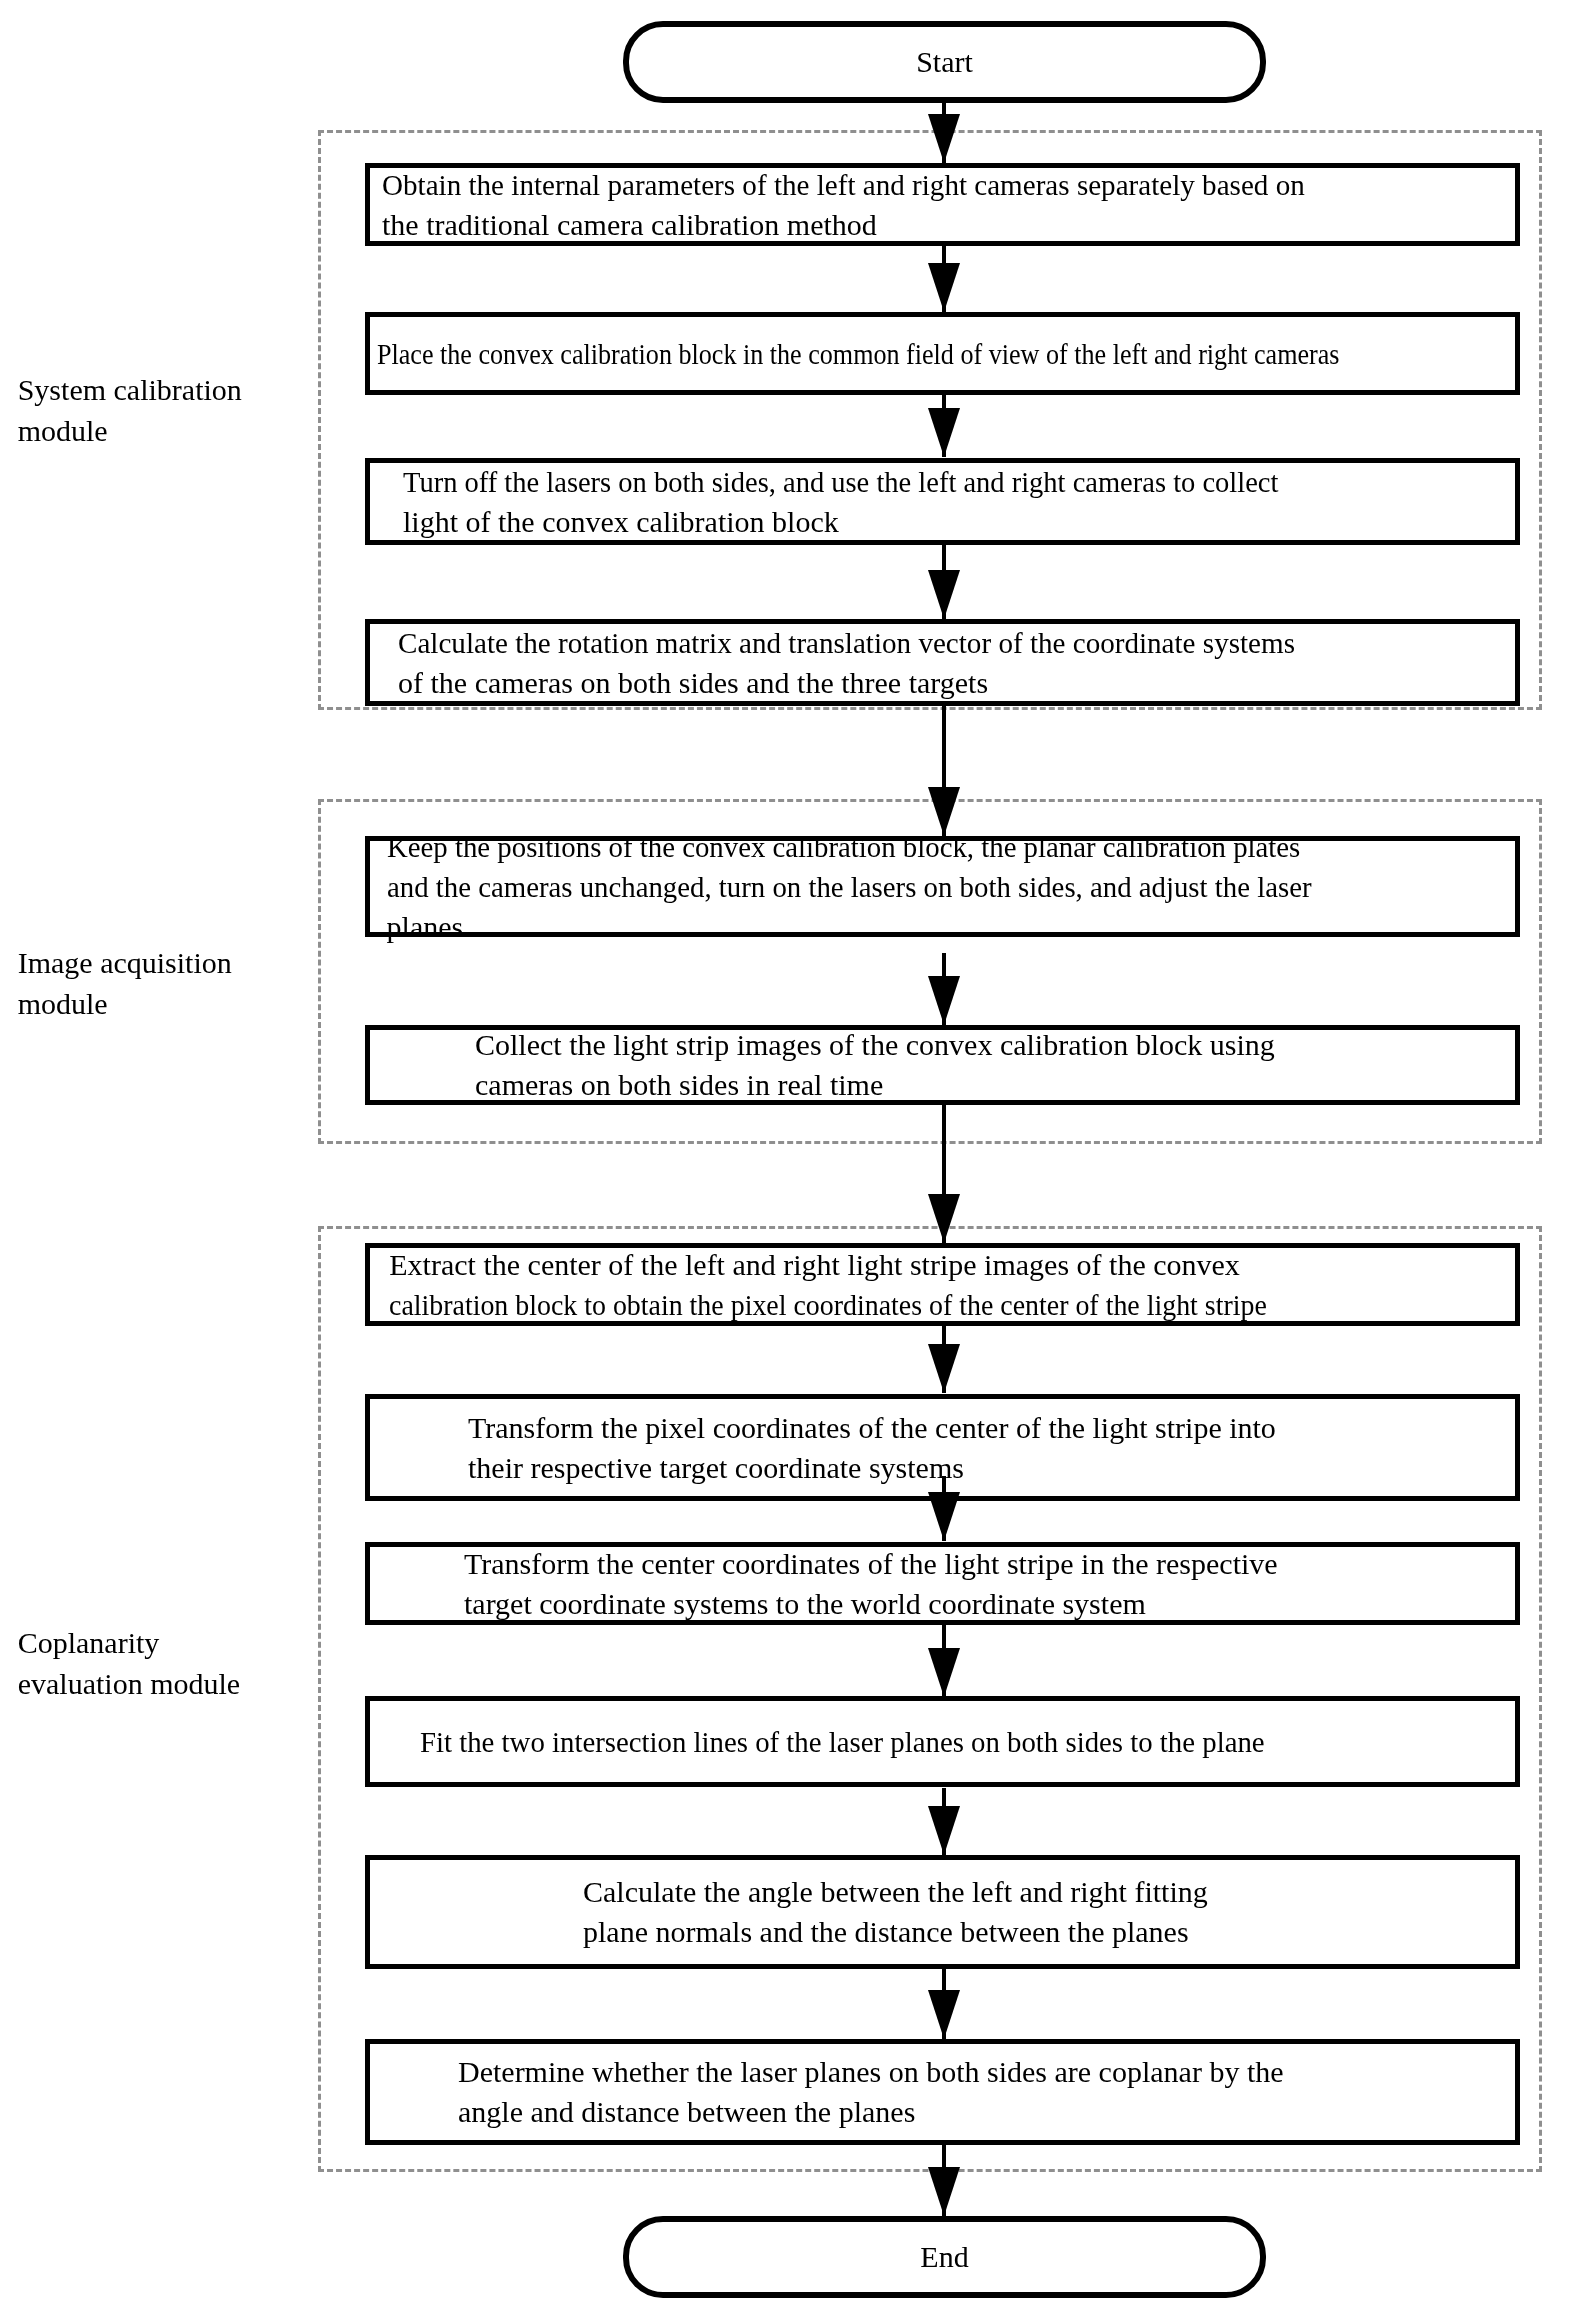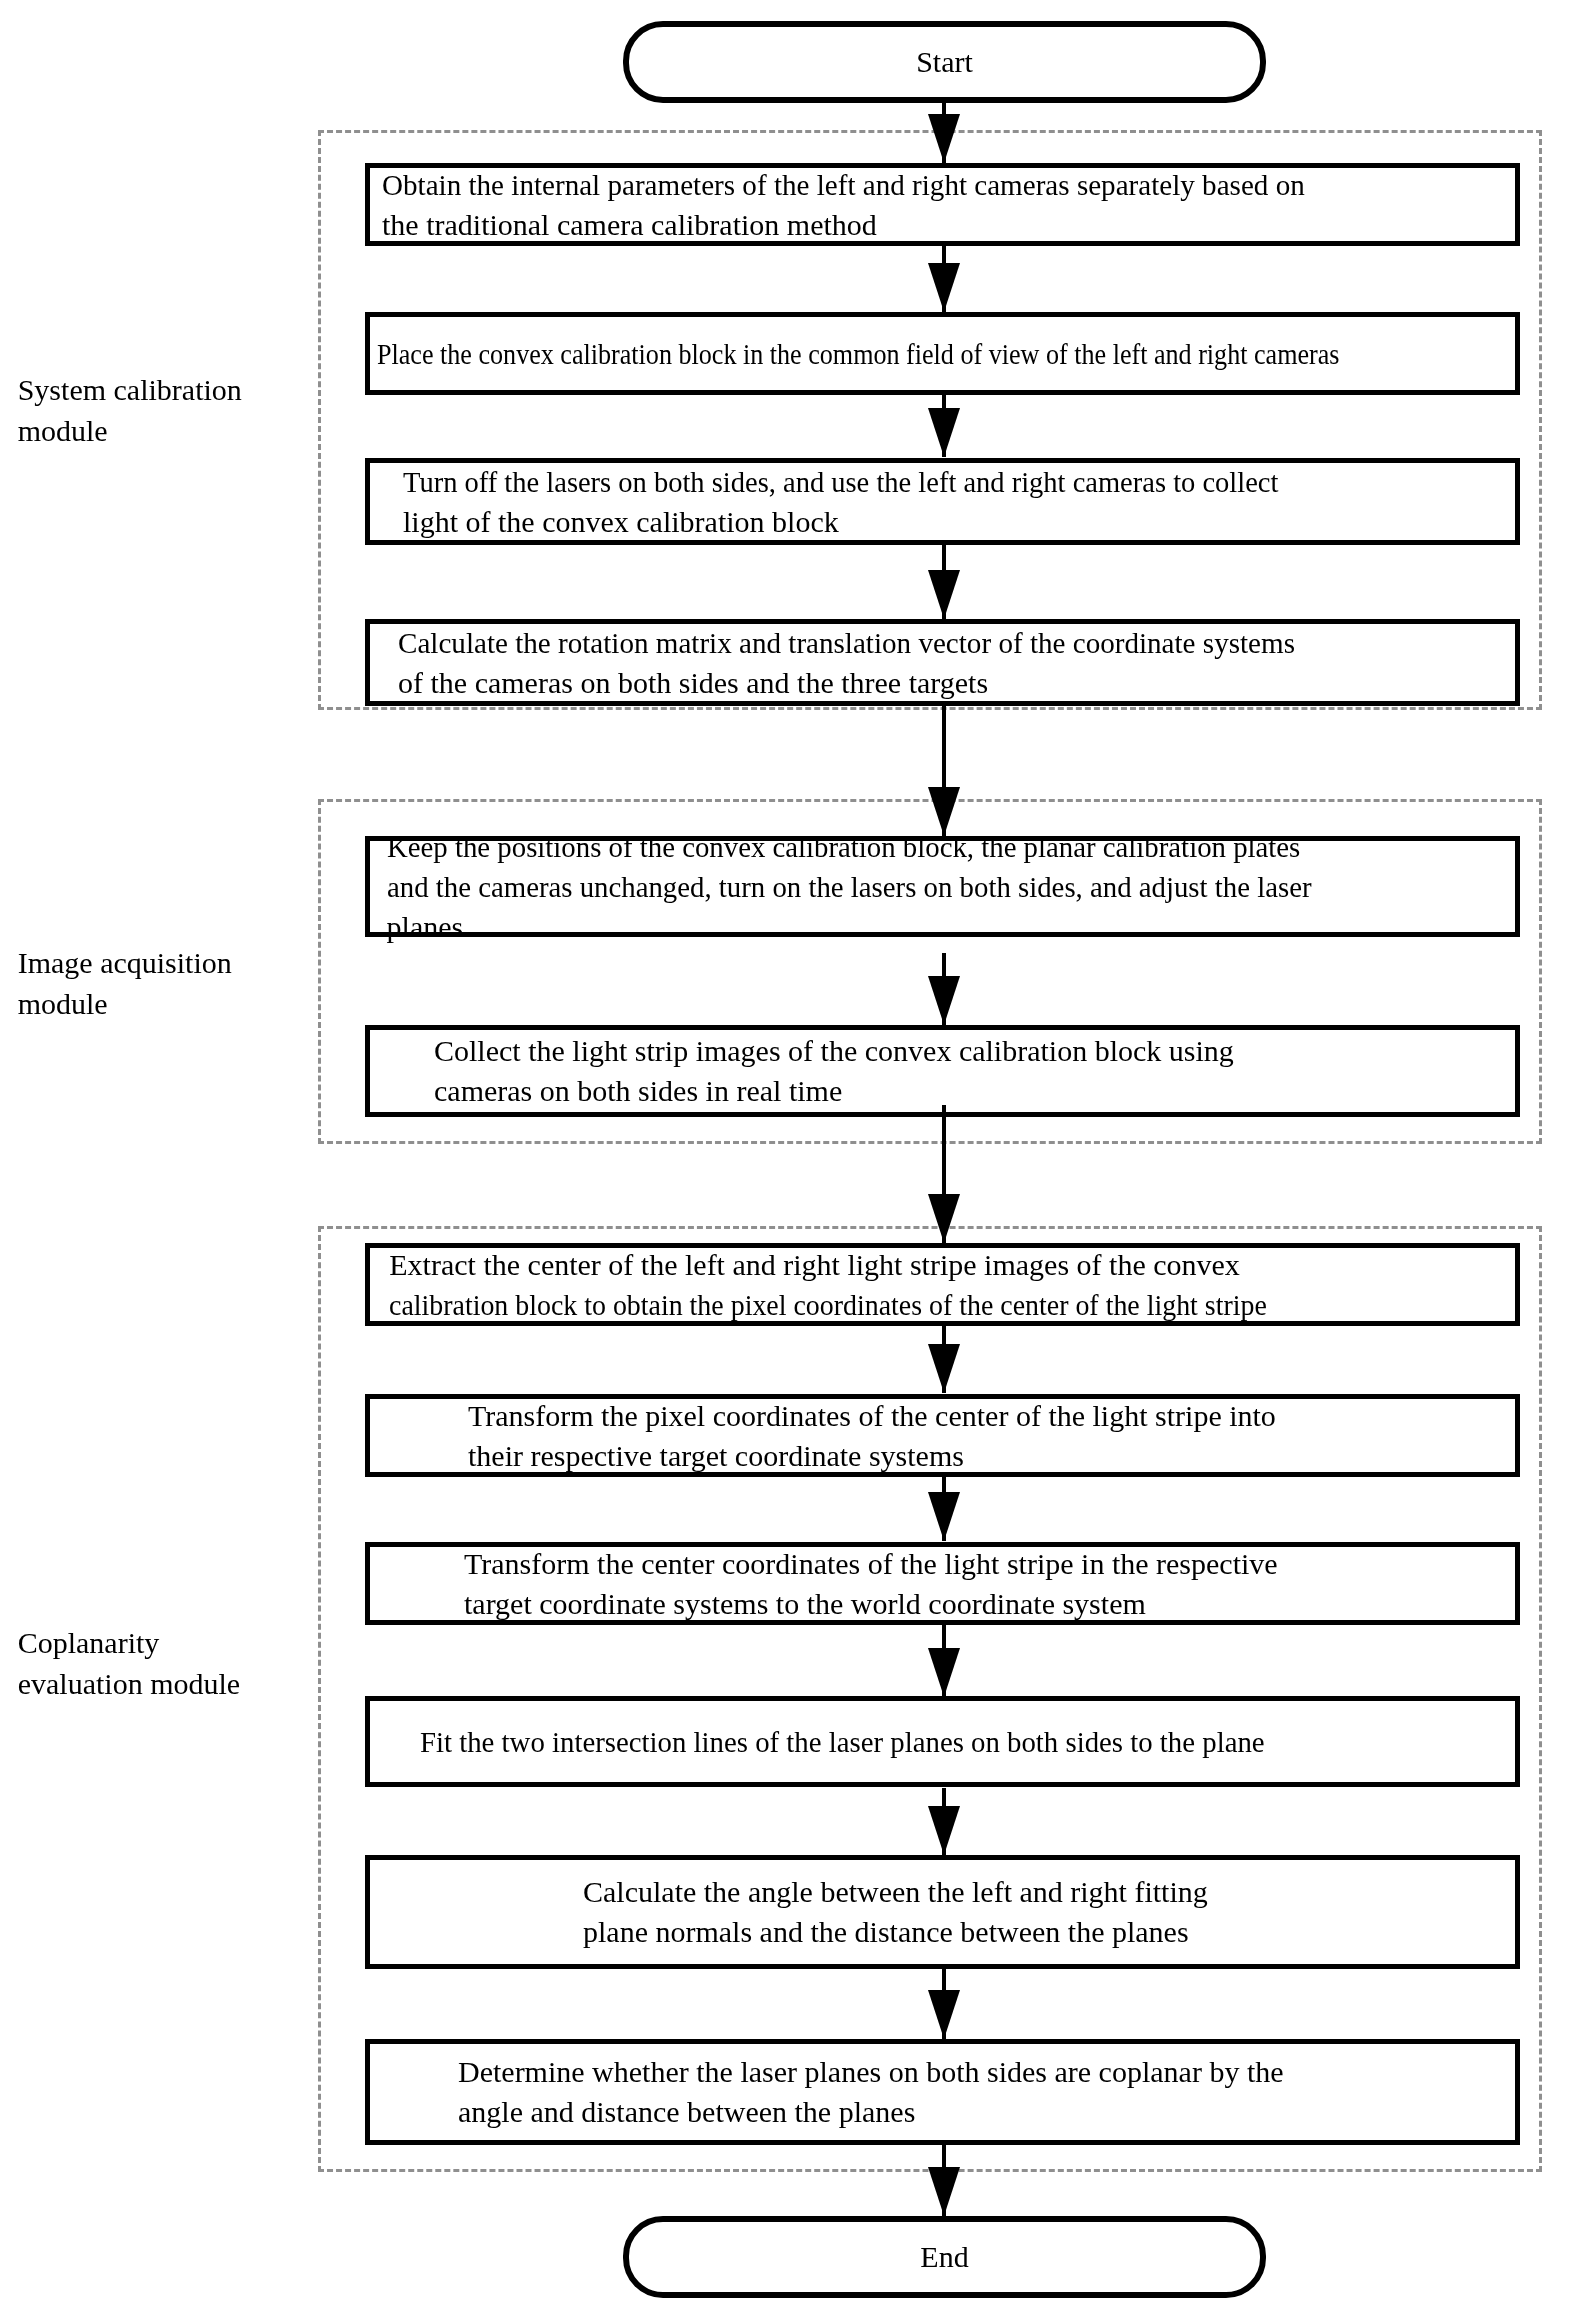--- a/index.html
+++ b/index.html
@@ -134,31 +134,31 @@
     <div class="bl sq97">Calculate the rotation matrix and translation vector of the coordinate systems</div>
     <div class="bl">of the cameras on both sides and the three targets</div>
   </div>
 
   <div class="pbox" style="top:836px;height:101px;padding-left:16.6px">
     <div class="bl sq96">Keep the positions of the convex calibration block, the planar calibration plates</div>
     <div class="bl sq96">and the cameras unchanged, turn on the lasers on both sides, and adjust the laser</div>
     <div class="bl">planes</div>
   </div>
 
-  <div class="pbox" style="top:1025px;height:92px;padding-left:64px">
+  <div class="pbox" style="top:1025px;height:80px;padding-left:105px">
     <div class="bl">Collect the light strip images of the convex calibration block using</div>
     <div class="bl">cameras on both sides in real time</div>
   </div>
 
   <div class="pbox" style="top:1243px;height:83px;padding-left:19.3px">
     <div class="bl">Extract the center of the left and right light stripe images of the convex</div>
     <div class="bl sq93">calibration block to obtain the pixel coordinates of the center of the light stripe</div>
   </div>
 
-  <div class="pbox" style="top:1394px;height:83px;padding-left:98px">
+  <div class="pbox" style="top:1394px;height:107px;padding-left:98px">
     <div class="bl">Transform the pixel coordinates of the center of the light stripe into</div>
     <div class="bl">their respective target coordinate systems</div>
   </div>
 
   <div class="pbox" style="top:1542px;height:83px;padding-left:94px">
     <div class="bl">Transform the center coordinates of the light stripe in the respective</div>
     <div class="bl">target coordinate systems to the world coordinate system</div>
   </div>
 
   <div class="pbox" style="top:1696px;height:91px;padding-left:50px">

